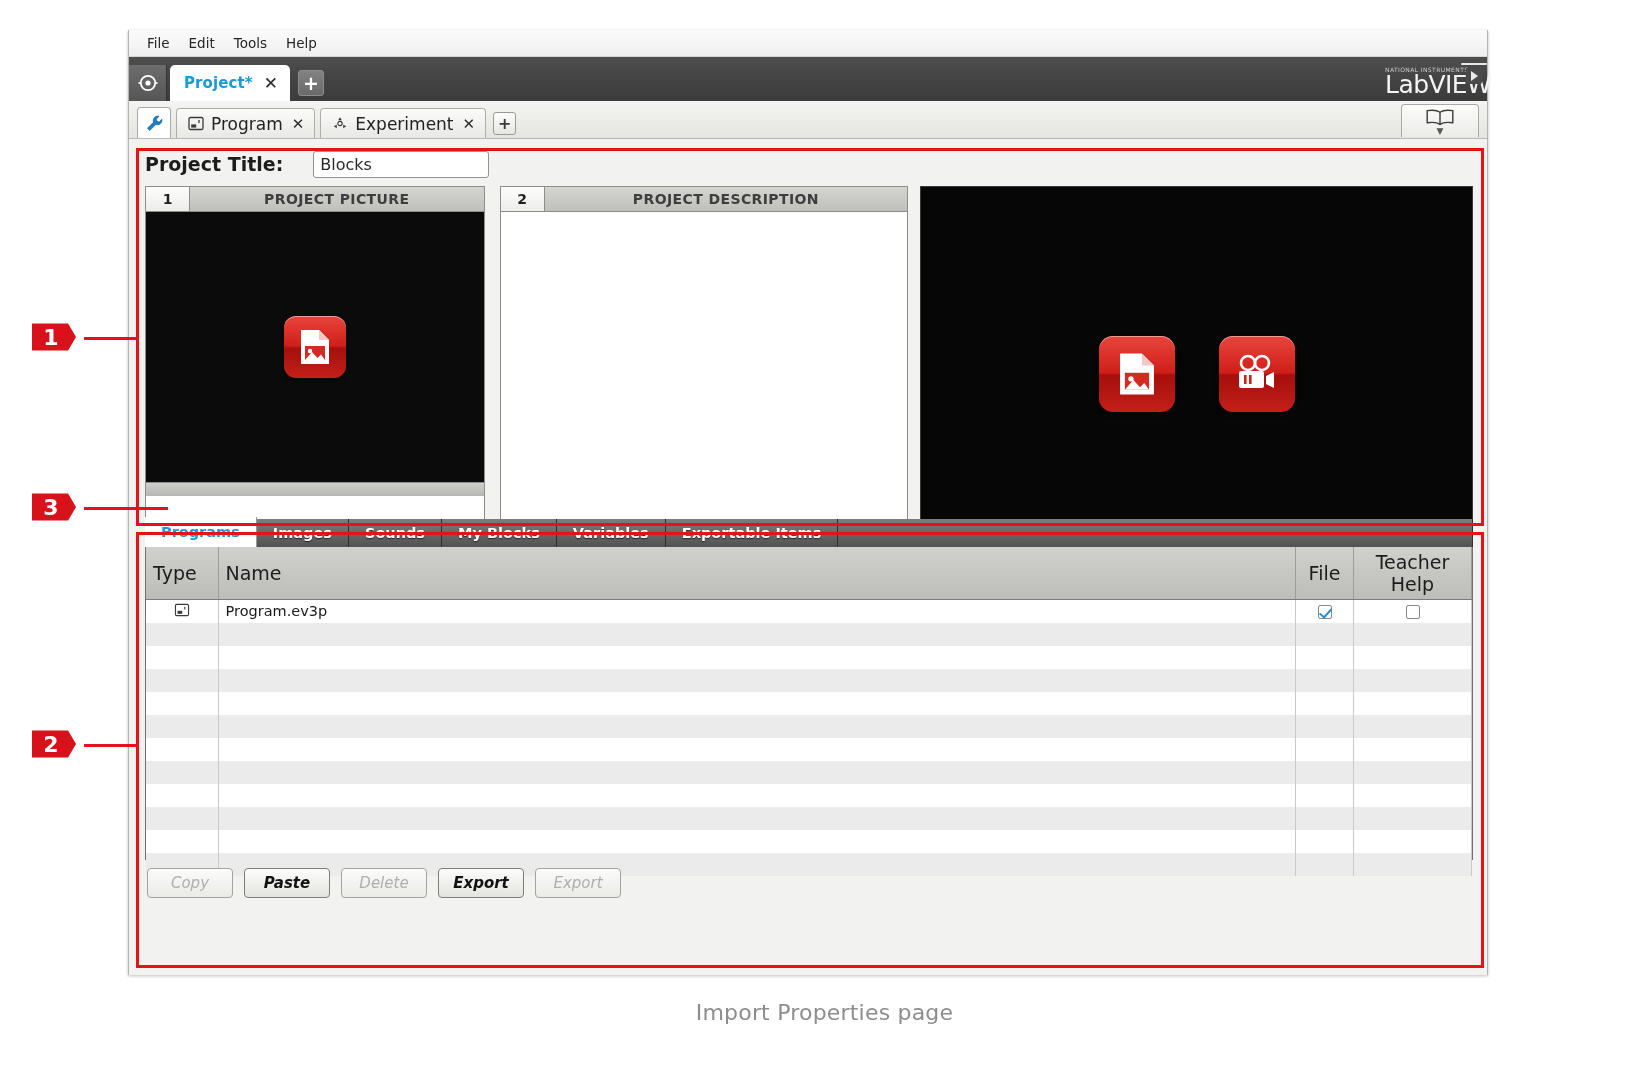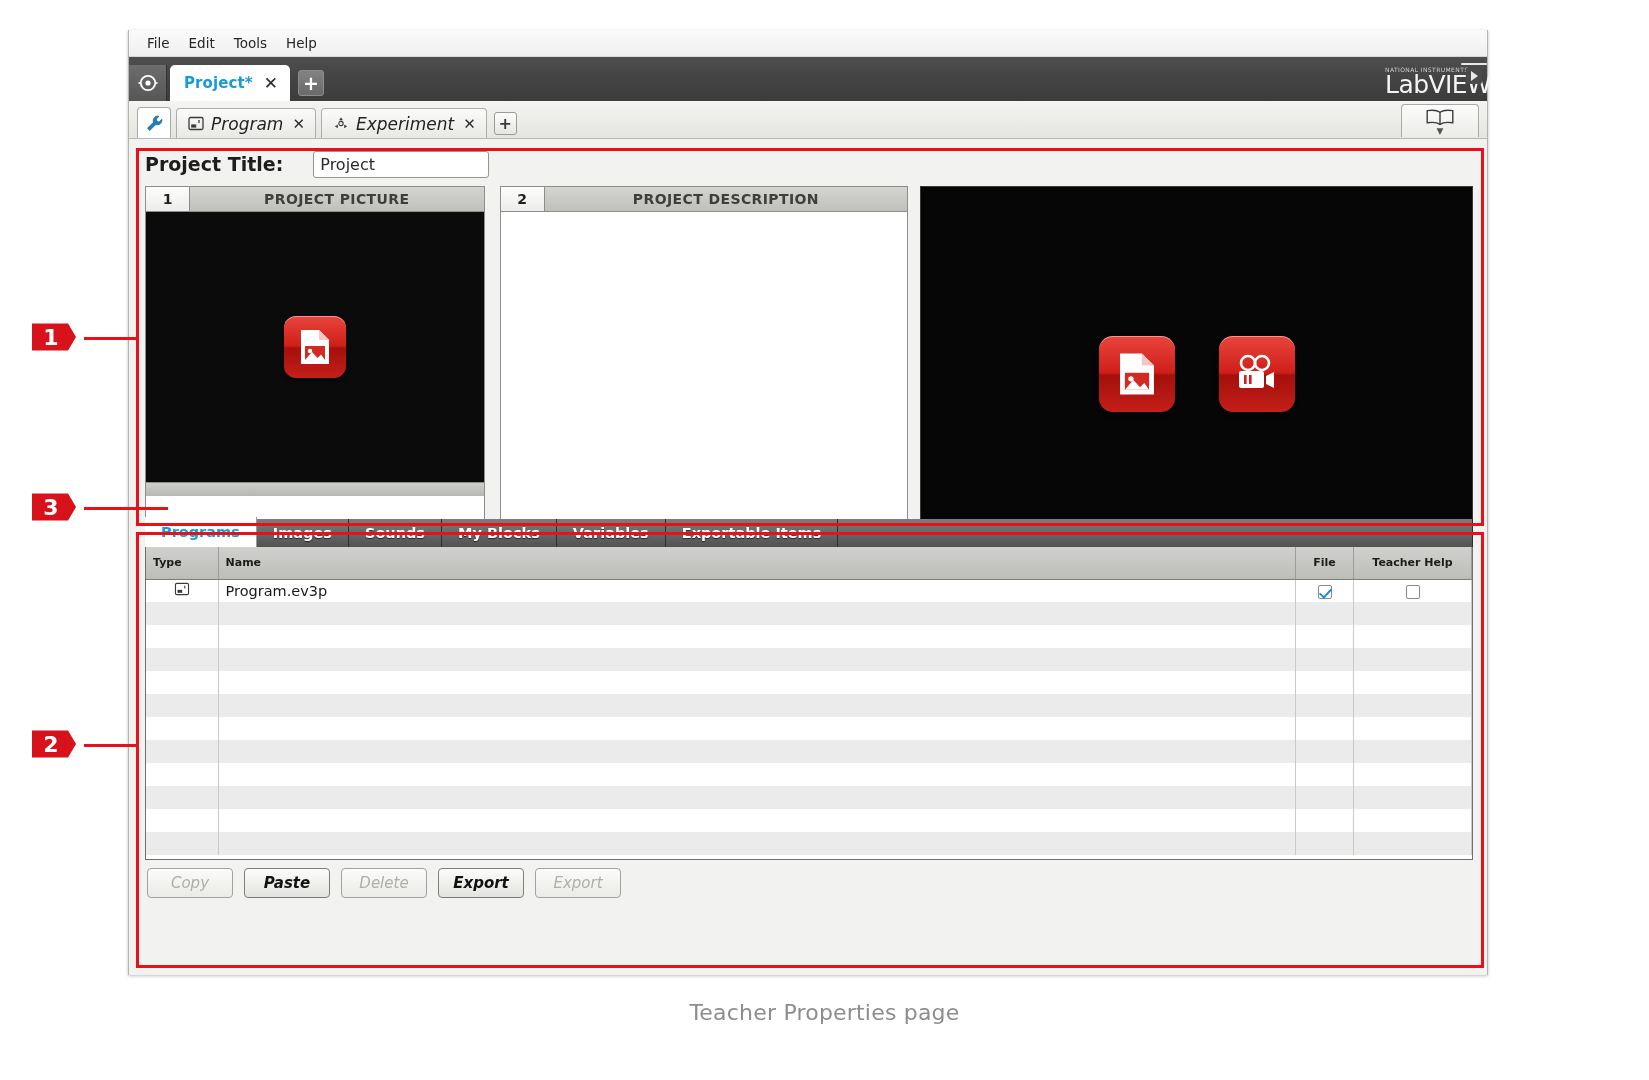--- a/index.html
+++ b/index.html
@@ -108,21 +108,20 @@
   .ni-main { font-size: 25px; color:#f4f4f4; line-height:24px; letter-spacing:-.6px; white-space:nowrap;}
 
   
   .docbar {
     height: 38px;
     background: linear-gradient(to bottom,#f4f4f2,#e4e4e0);
     border-bottom: 1px solid #b8b8b4;
     display: flex; align-items: flex-end;
     padding-left: 8px;
     position: relative;
-    font-style: italic;
   }
   .doc-tool {
     width: 34px; height: 31px;
     background: #ffffff;
     border: 1px solid #a9a9a5; border-bottom: none;
     border-radius: 4px 4px 0 0;
     display:flex;align-items:center;justify-content:center;
   }
   .doc-tab {
     height: 30px;
@@ -246,22 +245,22 @@
   .table-wrap {
     border: 1px solid #6f6f6b;
     background: #fff; height: 313px;
     border-top: none;
   }
   .tbl { width: 100%; border-collapse: collapse; table-layout: fixed; }
   .tbl thead th {
     background: linear-gradient(to bottom,#d0d0cd,#bcbcb8);
     border-bottom: 1px solid #7d7d79;
     border-right: 1px solid #9c9c98;
-    font-size: 11px; font-weight: bold; color: #1c1c1c;
-    text-align: left; padding: 4px 7px; height: 32px;
+    font-size: 19px; font-weight: normal; color: #1c1c1c;
+    text-align: left; padding: 4px 7px; height: 26px;
   }
   .tbl thead th.c { text-align:center; padding: 4px 4px; }
   .tbl tbody td {
     height: 23px; font-size: 14.5px; color:#1a1a1a;
     padding: 0 7px; border-right: 1px solid #c9c9c5;
   }
   .tbl tbody td.c { text-align:center; padding:0; }
   .tbl tbody tr.odd td { background:#ffffff; }
   .tbl tbody tr.even td { background:#ebebeb; }
   .col-type { width: 72px; }
@@ -394,21 +393,21 @@
         <div style="font-size:9px;color:#555;line-height:5px;margin-top:1px">▼</div>
       </div>
     </div>
 
     <div class="content">
 
       <div class="top-section">
 
         <div class="title-row">
           <div class="title-label">Project Title:</div>
-          <div class="title-input" placeholder="Project">Project</div>
+          <div class="title-input" placeholder="Project">Blocks</div>
         </div>
 
         <div class="panels">
 
           <div class="panel" id="panel-picture">
             <div class="panel-head">
               <div class="panel-num">1</div>
               <div class="panel-title">PROJECT PICTURE</div>
             </div>
             <div class="panel-body">
@@ -595,15 +594,15 @@
   <div class="callout" style="left:32px; top:316px;">
     <span>1</span>
   </div>
   <div class="callout" style="left:32px; top:486px;">
     <span>3</span>
   </div>
   <div class="callout" style="left:32px; top:723px;">
     <span>2</span>
   </div>
 
-  <div class="caption">Teacher Properties page</div>
+  <div class="caption">Import Properties page</div>
 
 </div>
 
 </body></html>

